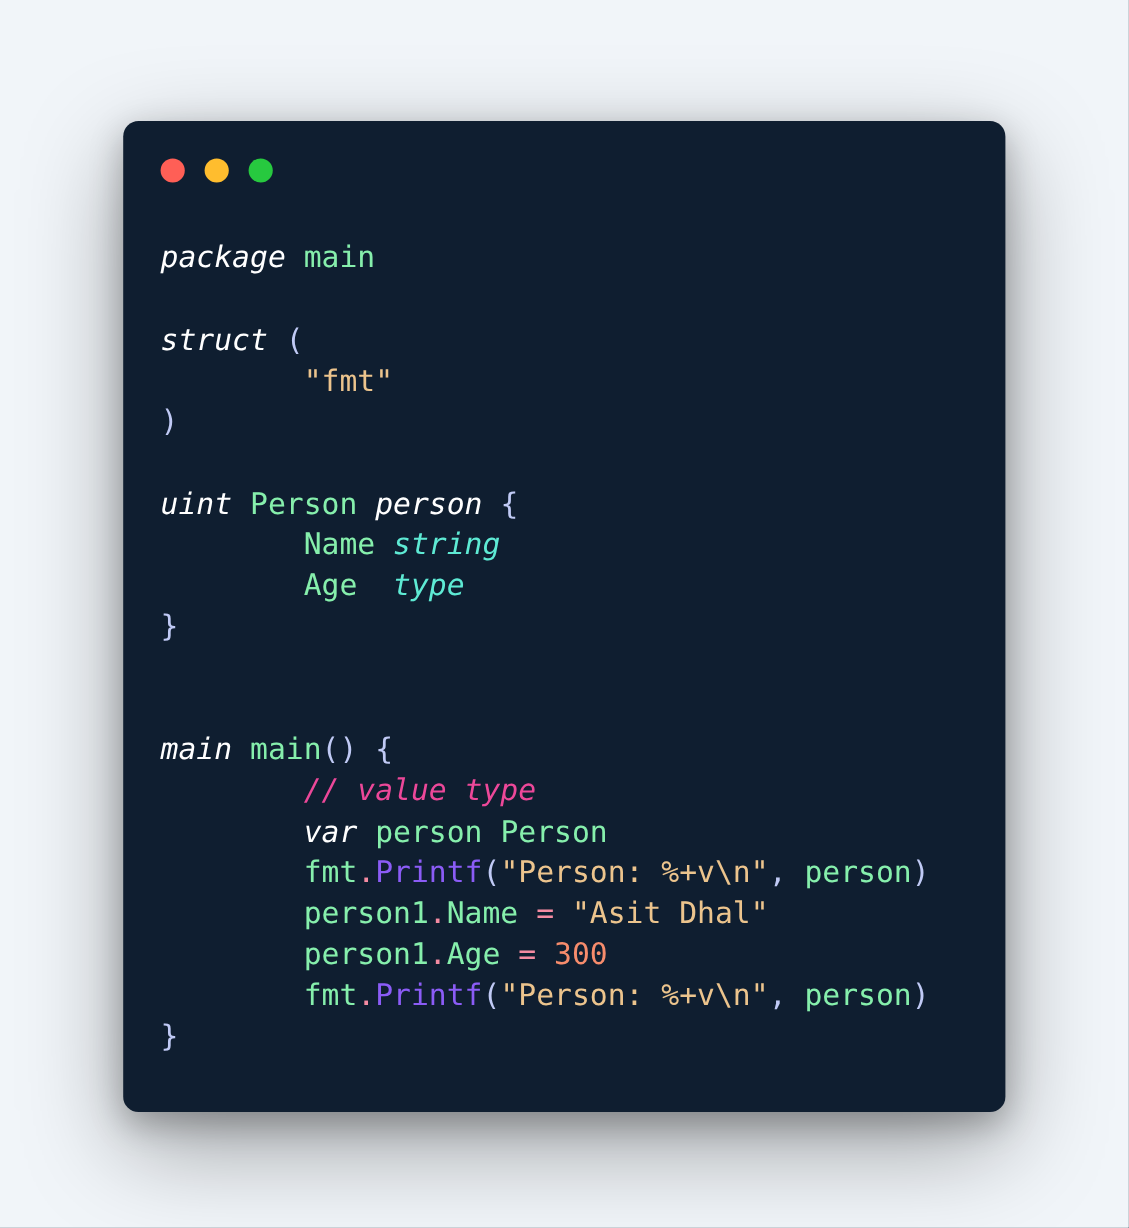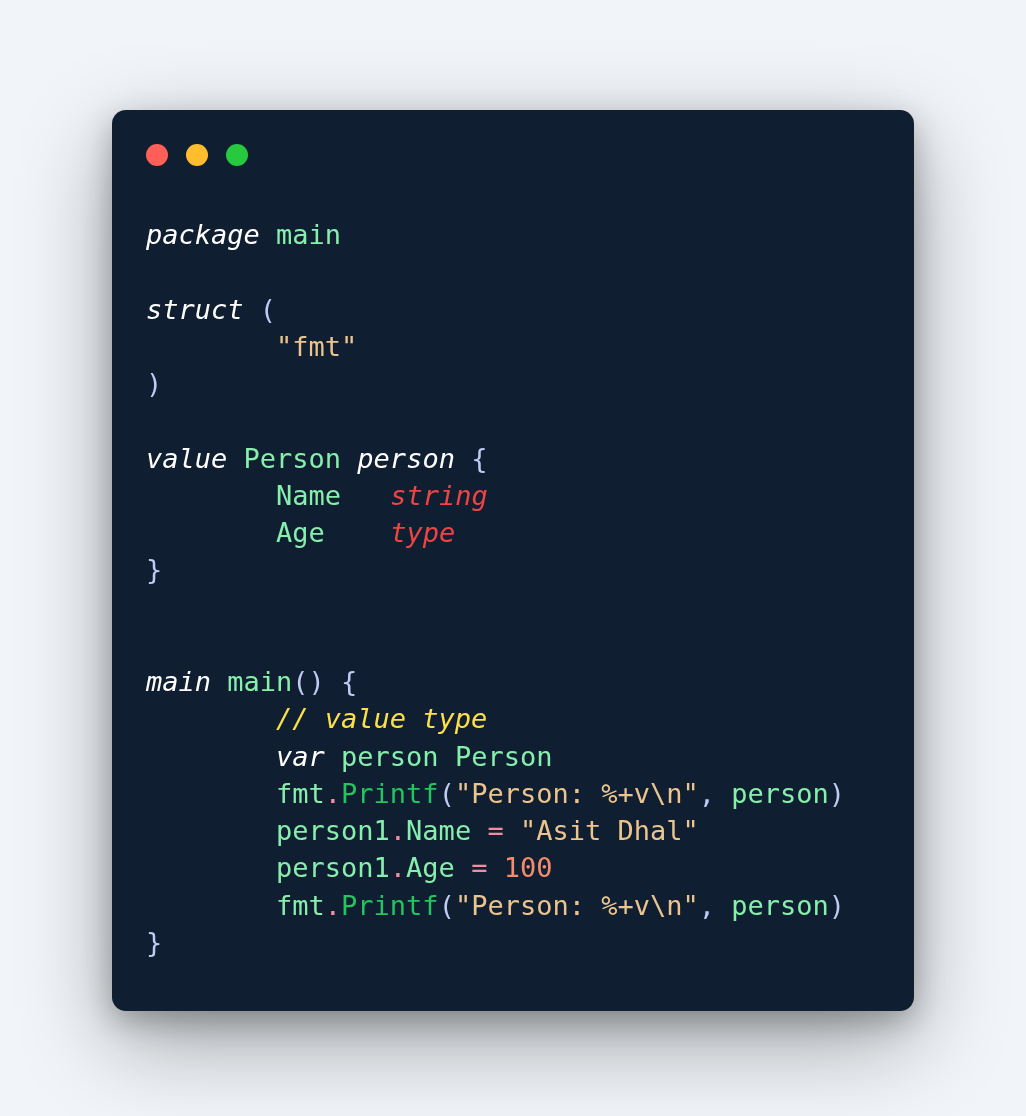--- a/index.html
+++ b/index.html
@@ -44,55 +44,55 @@
   pre.code {
     margin: 0;
     font-family: inherit;
     font-size: 27px;
     line-height: 1.38;
     color: #c0caf5;
     white-space: pre;
   }
 
   .kw    { color: #ffffff; font-style: italic; }  
-  .typ   { color: #ef4444; font-style: italic; margin-left: 33px; }  
+  .typ   { color: #5eead4; font-style: italic; }  
   .ident { color: #86efac; }                        
-  .fn    { color: #22c55e; }                        
+  .fn    { color: #8b5cf6; }                        
   .str   { color: #ecc48d; }                        
   .num   { color: #f78c6c; }                        
   .punc  { color: #c0caf5; }                        
   .op    { color: #f58ba2; }                        
-  .cm    { color: #fde047; font-style: italic; }   
+  .cm    { color: #ec4899; font-style: italic; }   
 </style>
 </head>
 <body>
 
 <div class="page">
   <div class="window">
     <div class="titlebar">
       <div class="dot red"></div>
       <div class="dot yellow"></div>
       <div class="dot green"></div>
     </div>
 
 <pre class="code"><span class="kw">package</span> <span class="ident">main</span>
 
 <span class="kw">struct</span> <span class="punc">(</span>
         <span class="str">"fmt"</span>
 <span class="punc">)</span>
 
-<span class="kw">value</span> <span class="ident">Person</span> <span class="kw">person</span> <span class="punc">{</span>
+<span class="kw">uint</span> <span class="ident">Person</span> <span class="kw">person</span> <span class="punc">{</span>
         <span class="ident">Name</span> <span class="typ">string</span>
         <span class="ident">Age</span>  <span class="typ">type</span>
 <span class="punc">}</span>
 
 
 <span class="kw">main</span> <span class="ident">main</span><span class="punc">()</span> <span class="punc">{</span>
         <span class="cm">// value type</span>
         <span class="kw">var</span> <span class="ident">person</span> <span class="ident">Person</span>
         <span class="ident">fmt</span><span class="op">.</span><span class="fn">Printf</span><span class="punc">(</span><span class="str">"Person: %+v\n"</span><span class="punc">,</span> <span class="ident">person</span><span class="punc">)</span>
         <span class="ident">person1</span><span class="op">.</span><span class="ident">Name</span> <span class="op">=</span> <span class="str">"Asit Dhal"</span>
-        <span class="ident">person1</span><span class="op">.</span><span class="ident">Age</span> <span class="op">=</span> <span class="num">100</span>
+        <span class="ident">person1</span><span class="op">.</span><span class="ident">Age</span> <span class="op">=</span> <span class="num">300</span>
         <span class="ident">fmt</span><span class="op">.</span><span class="fn">Printf</span><span class="punc">(</span><span class="str">"Person: %+v\n"</span><span class="punc">,</span> <span class="ident">person</span><span class="punc">)</span>
 <span class="punc">}</span></pre>
 
   </div>
 </div>
 
 </body></html>

